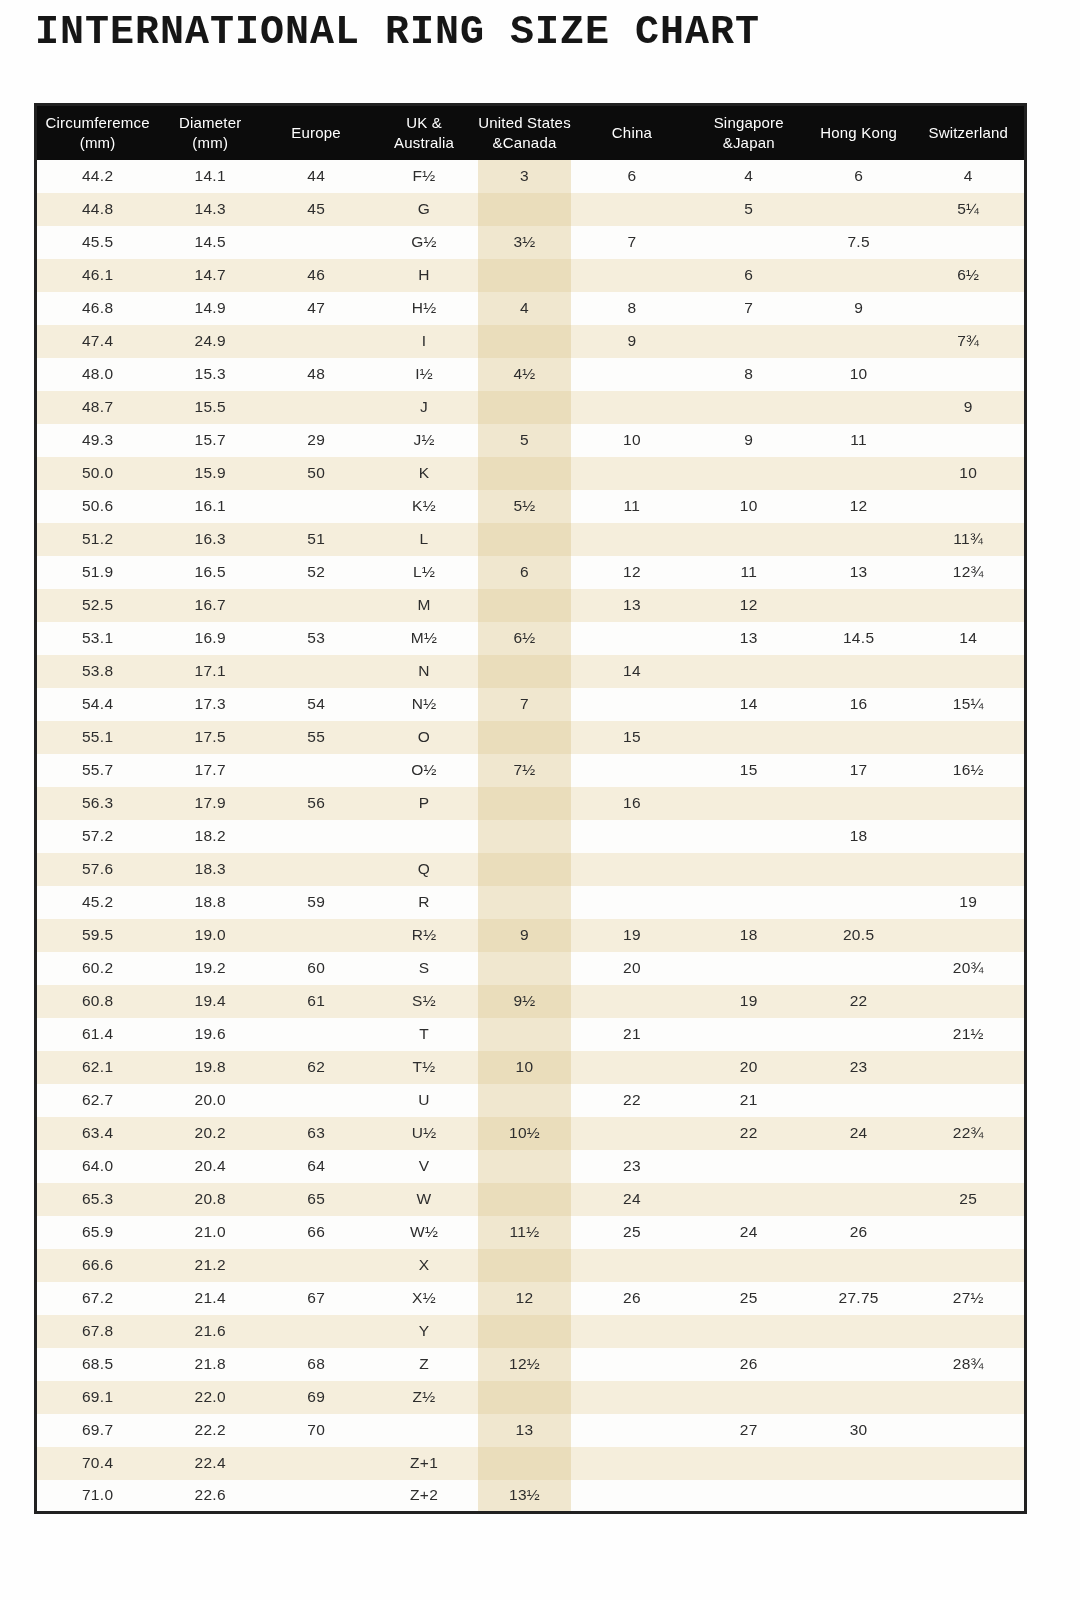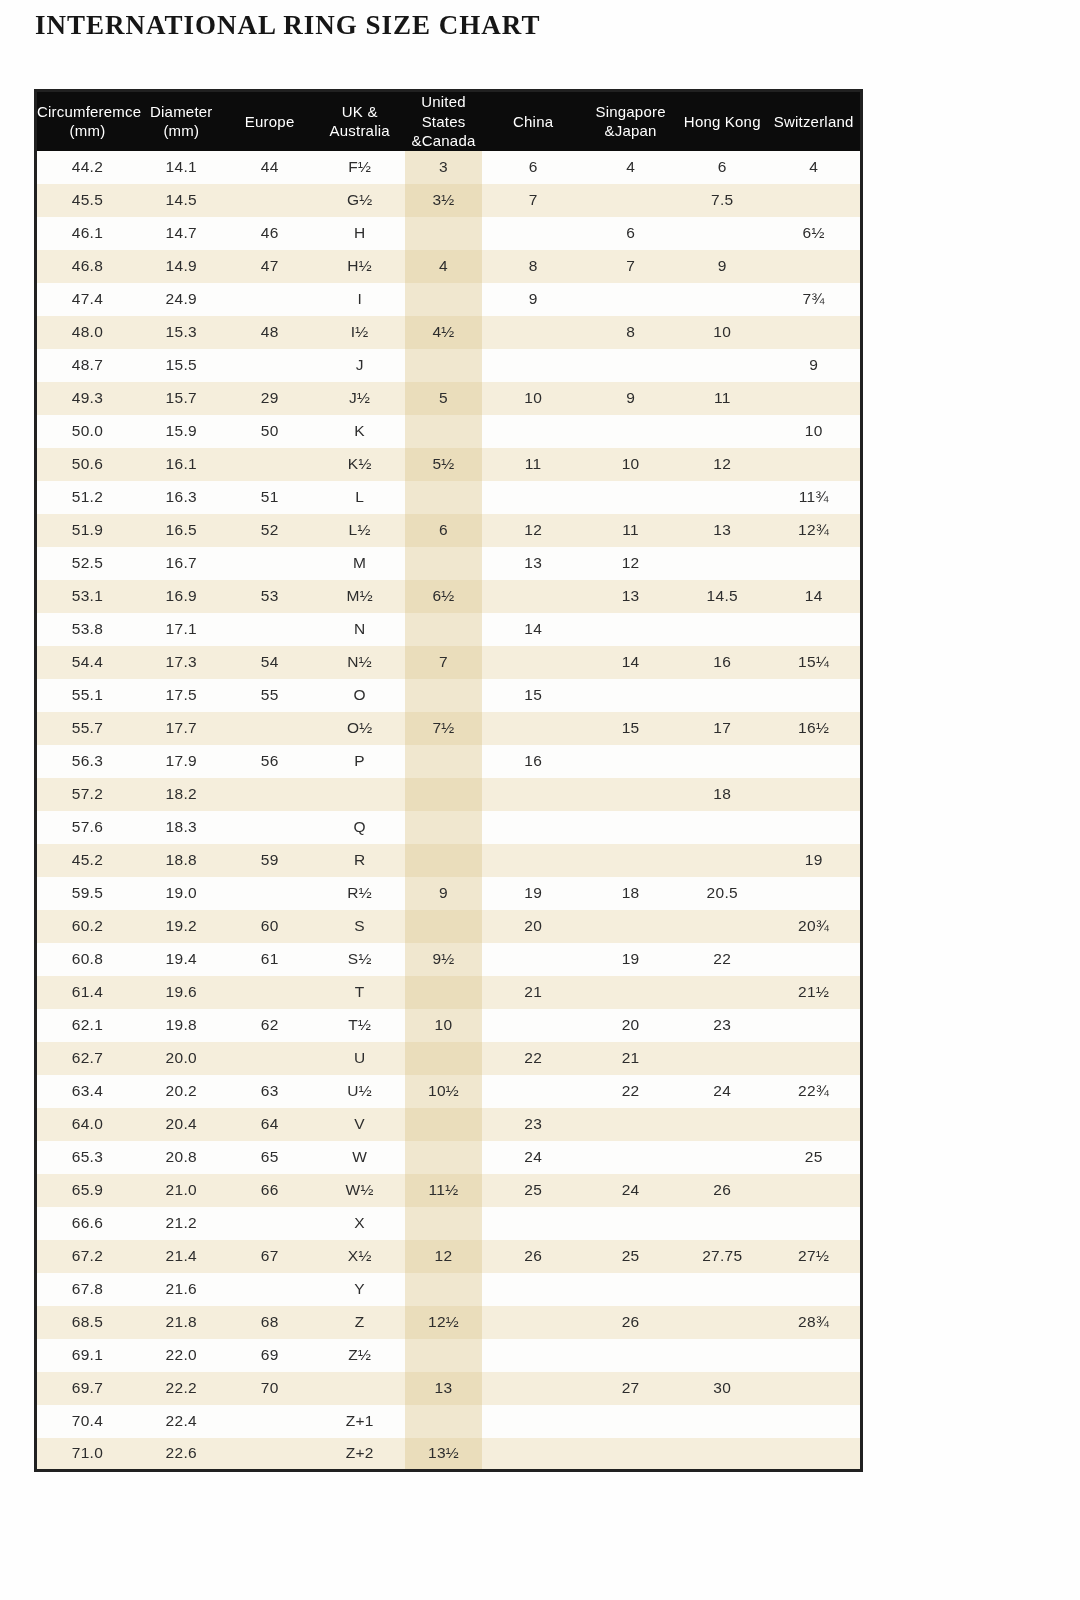--- a/index.html
+++ b/index.html
@@ -5,30 +5,30 @@
   * { margin: 0; padding: 0; box-sizing: border-box; }
   html, body { width: 1080px; background: #fefefe; }
   body {
     height: 1600px;
     font-family: "Liberation Sans", sans-serif;
     color: #2e2e2e;
     overflow: hidden;
   }
   .page { padding: 8px 34px 0 34px; }
   .title {
-    font-family: Liberation Serif, serif;
+    font-family: Liberation Mono, monospace;
     font-weight: bold;
-    font-size: 27px;
+    font-size: 40px;
     letter-spacing: 1px;
     color: #161616;
     margin: 2px 0 13px 1px;
     white-space: nowrap;
   }
   table.ring-table {
-    width: 829px;
+    width: 993px;
     border-collapse: collapse;
     table-layout: fixed;
     border: 3px solid #212121;
     margin-top: 48px;
   }
   thead th {
     background: #0c0c0c;
     color: #ffffff;
     font-weight: normal;
     font-size: 15px;
@@ -105,20 +105,31 @@
           <td>14.1</td>
           <td>44</td>
           <td>F½</td>
           <td>3</td>
           <td>6</td>
           <td>4</td>
           <td>6</td>
           <td>4</td>
         </tr>
         <tr>
+          <td>44.8</td>
+          <td>14.3</td>
+          <td>45</td>
+          <td>G</td>
+          <td></td>
+          <td></td>
+          <td>5</td>
+          <td></td>
+          <td>5¼</td>
+        </tr>
+        <tr>
           <td>45.5</td>
           <td>14.5</td>
           <td></td>
           <td>G½</td>
           <td>3½</td>
           <td>7</td>
           <td></td>
           <td>7.5</td>
           <td></td>
         </tr>

